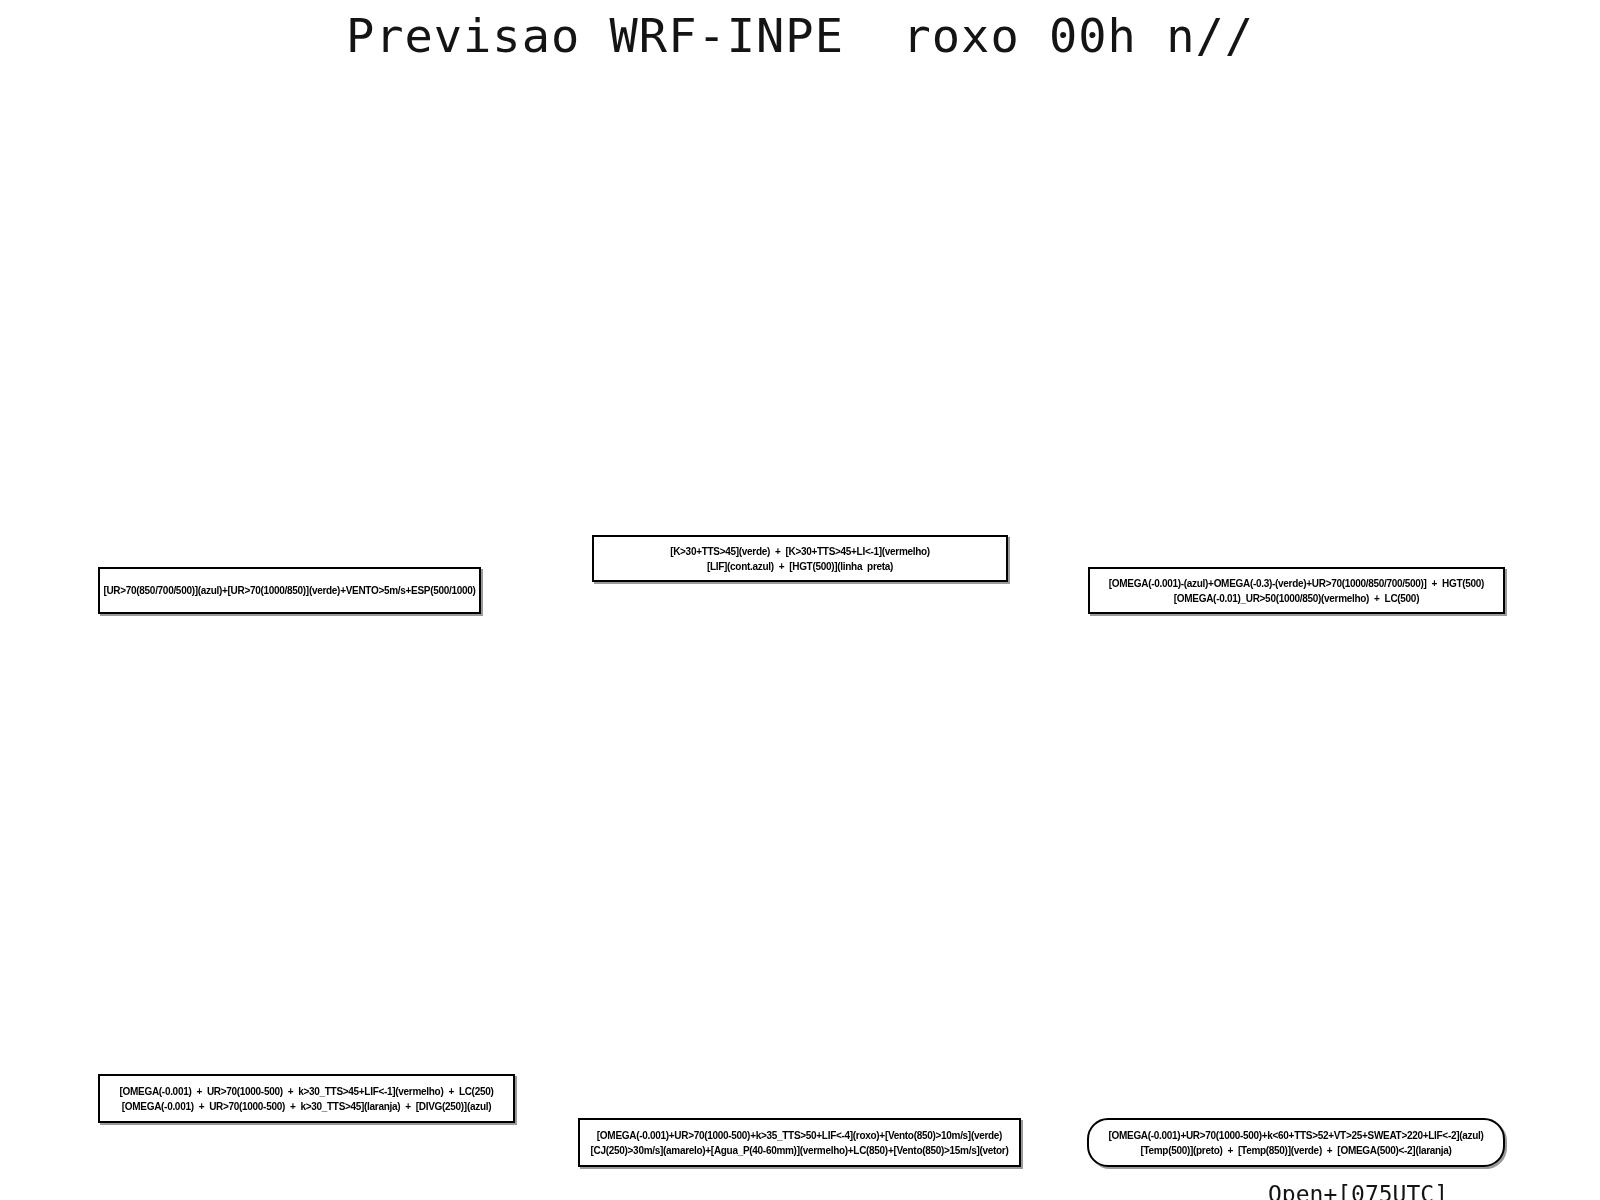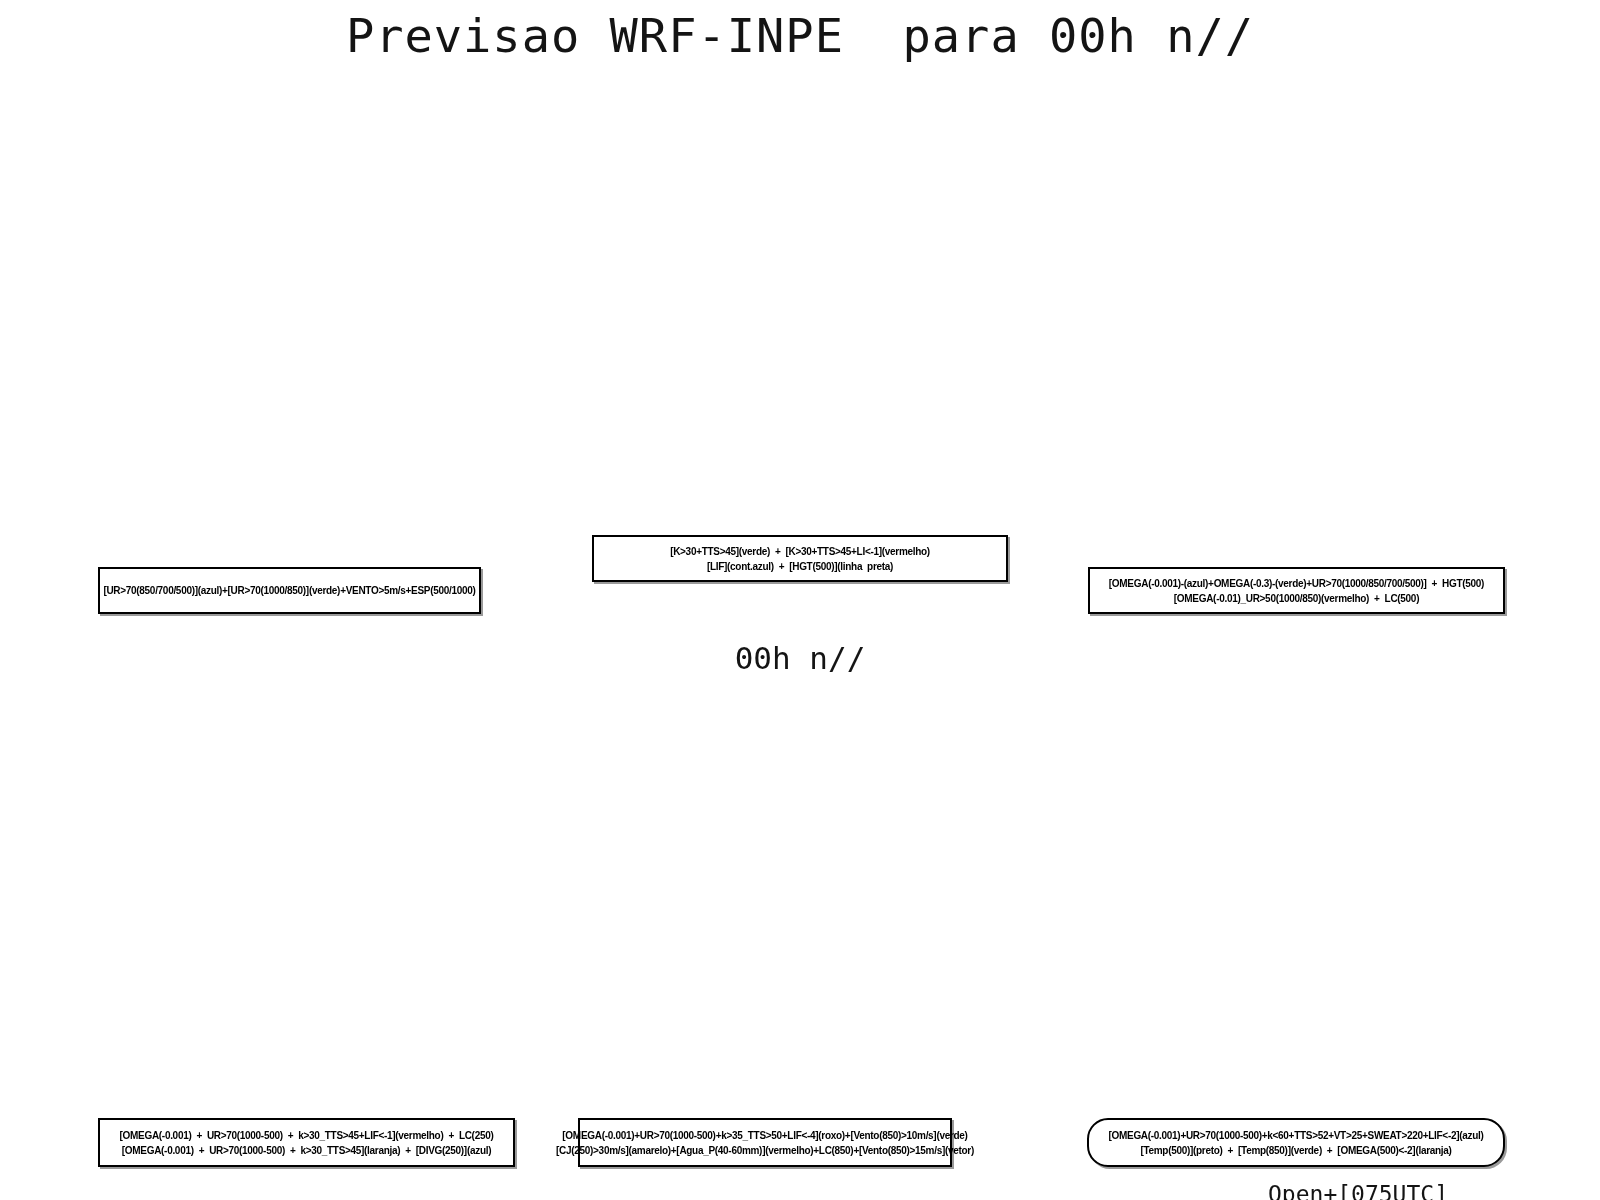--- a/index.html
+++ b/index.html
@@ -61,46 +61,45 @@
     font-size: 10px;
     line-height: 15px;
     letter-spacing: -0.3px;
     color: #000000;
     white-space: pre;
     text-align: center;
   }
   .box-top-left      { left: 98px;   top: 567px;  width: 383px; height: 47px; }
   .box-top-center    { left: 592px;  top: 535px;  width: 416px; height: 47px; }
   .box-top-right     { left: 1088px; top: 567px;  width: 417px; height: 47px; }
-  .box-bottom-left   { left: 98px;   top: 1118px; width: 417px; height: 49px; }
-  .box-bottom-center { left: 578px;  top: 1118px; width: 374px; height: 49px; }
+  .box-bottom-left   { left: 98px;   top: 1074px; width: 417px; height: 49px; }
+  .box-bottom-center { left: 578px;  top: 1118px; width: 443px; height: 49px; }
   .box-bottom-right  { left: 1087px; top: 1118px; width: 418px; height: 49px; border-radius: 21px; }
 </style>
 </head>
 <body>
 
 <div class="page">
 
-  <div class="title plotter">Previsao WRF-INPE  para 00h n//</div>
+  <div class="title plotter">Previsao WRF-INPE  roxo 00h n//</div>
 
   <div class="legend-box box-top-left">
     <div class="legend-line">[UR&gt;70(850/700/500)](azul)+[UR&gt;70(1000/850)](verde)+VENTO&gt;5m/s+ESP(500/1000)</div>
   </div>
 
   <div class="legend-box box-top-center">
     <div class="legend-line">[K&gt;30+TTS&gt;45](verde)  +  [K&gt;30+TTS&gt;45+LI&lt;-1](vermelho)</div>
     <div class="legend-line">[LIF](cont.azul)  +  [HGT(500)](linha  preta)</div>
   </div>
 
   <div class="legend-box box-top-right">
     <div class="legend-line">[OMEGA(-0.001)-(azul)+OMEGA(-0.3)-(verde)+UR&gt;70(1000/850/700/500)]  +  HGT(500)</div>
     <div class="legend-line">[OMEGA(-0.01)_UR&gt;50(1000/850)(vermelho)  +  LC(500)</div>
   </div>
 
-  <div class="subtitle plotter">00h n//</div>
 
   <div class="legend-box box-bottom-left">
     <div class="legend-line">[OMEGA(-0.001)  +  UR&gt;70(1000-500)  +  k&gt;30_TTS&gt;45+LIF&lt;-1](vermelho)  +  LC(250)</div>
     <div class="legend-line">[OMEGA(-0.001)  +  UR&gt;70(1000-500)  +  k&gt;30_TTS&gt;45](laranja)  +  [DIVG(250)](azul)</div>
   </div>
 
   <div class="legend-box box-bottom-center">
     <div class="legend-line">[OMEGA(-0.001)+UR&gt;70(1000-500)+k&gt;35_TTS&gt;50+LIF&lt;-4](roxo)+[Vento(850)&gt;10m/s](verde)</div>
     <div class="legend-line">[CJ(250)&gt;30m/s](amarelo)+[Agua_P(40-60mm)](vermelho)+LC(850)+[Vento(850)&gt;15m/s](vetor)</div>
   </div>

